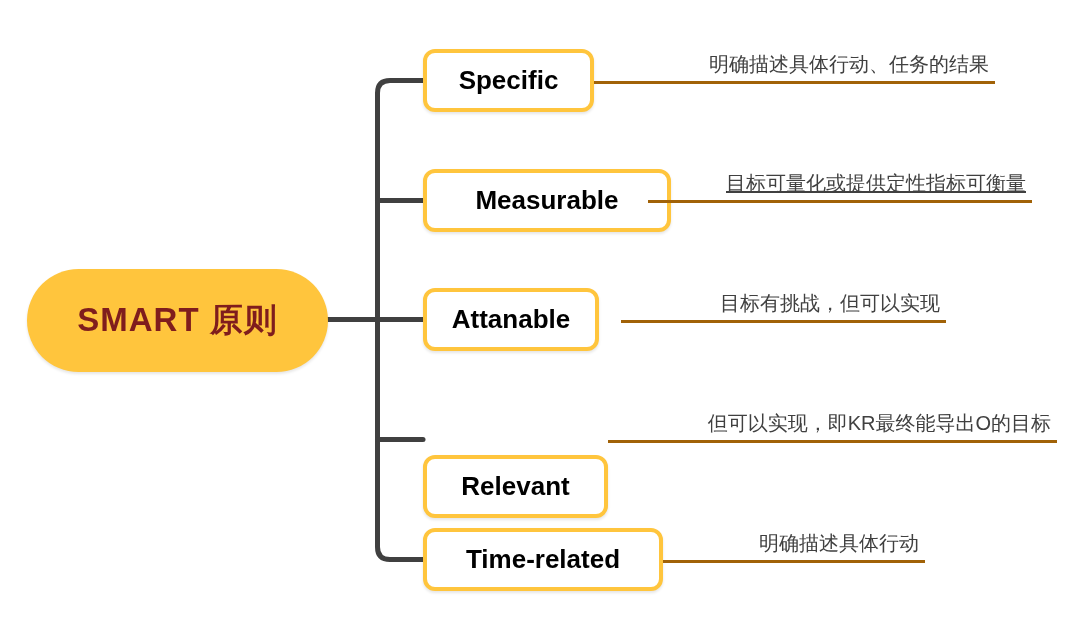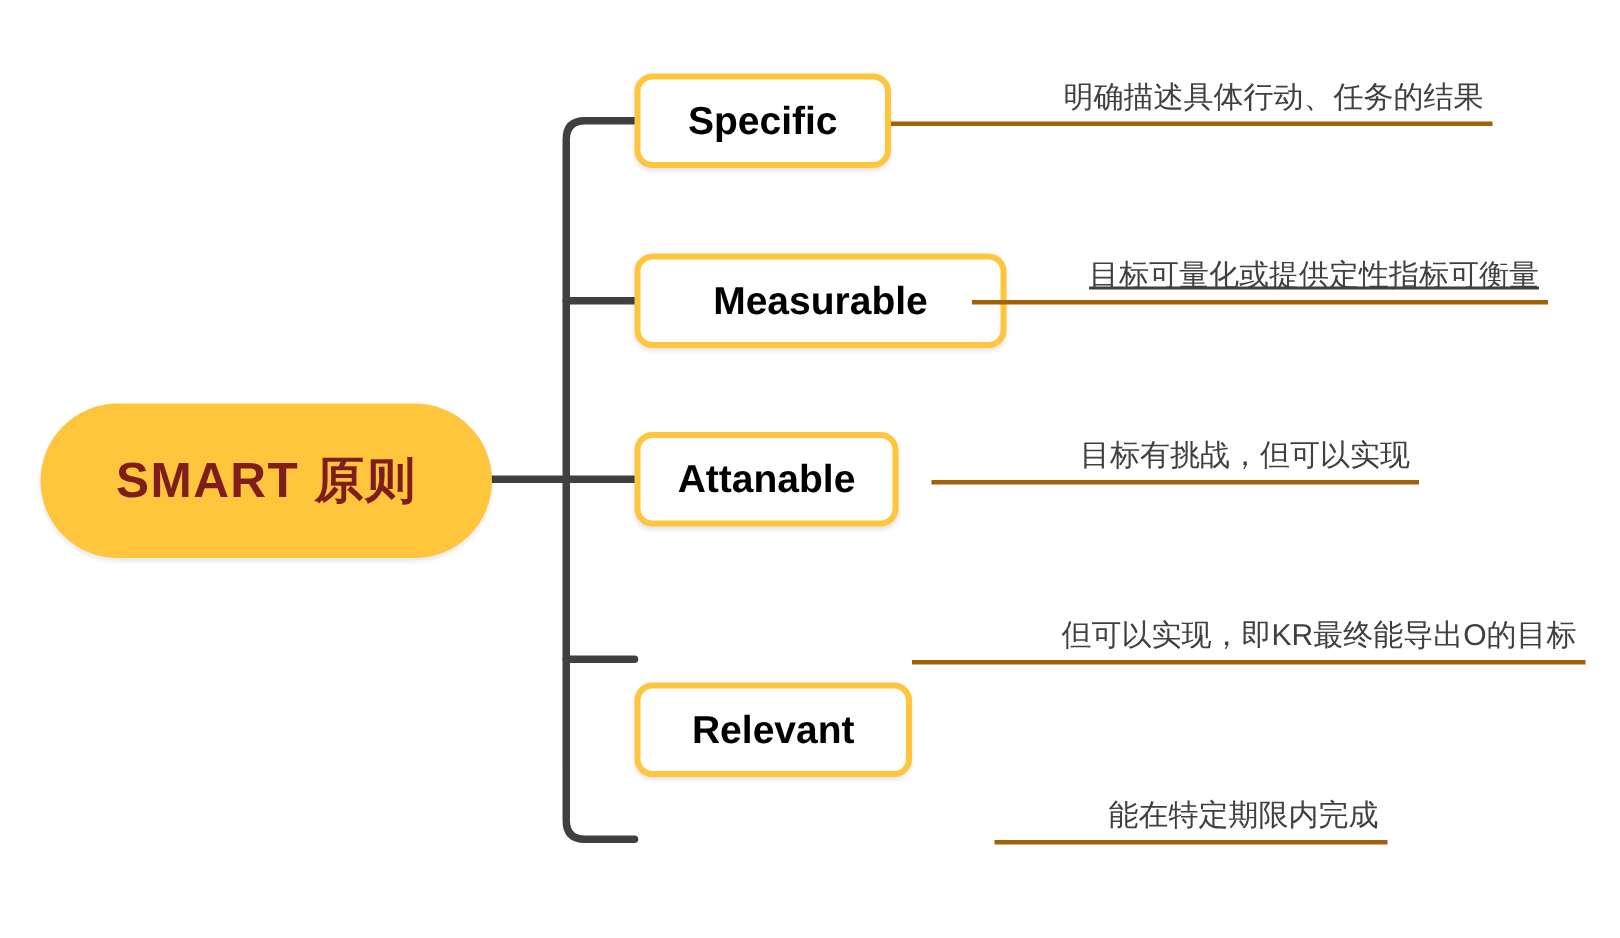--- a/index.html
+++ b/index.html
@@ -101,24 +101,25 @@
   <div class="root-node">SMART 原则</div>
 
   <div class="topic t1">Specific</div>
 
   <div class="topic t2">Measurable</div>
 
   <div class="topic t3">Attanable</div>
 
   <div class="topic t4">Relevant</div>
 
+  <div class="topic t5">Time-related</div>
 
   <div class="note n1">明确描述具体行动、任务的结果</div>
 
   <div class="note n2">目标可量化或提供定性指标可衡量</div>
 
   <div class="note n3">目标有挑战，但可以实现</div>
 
   <div class="note n4">但可以实现，即KR最终能导出O的目标</div>
 
-  <div class="note n5">能在特定期限内完成</div>
+  <div class="note n5">明确描述具体行动</div>
 
 </div>
 
 </body></html>

